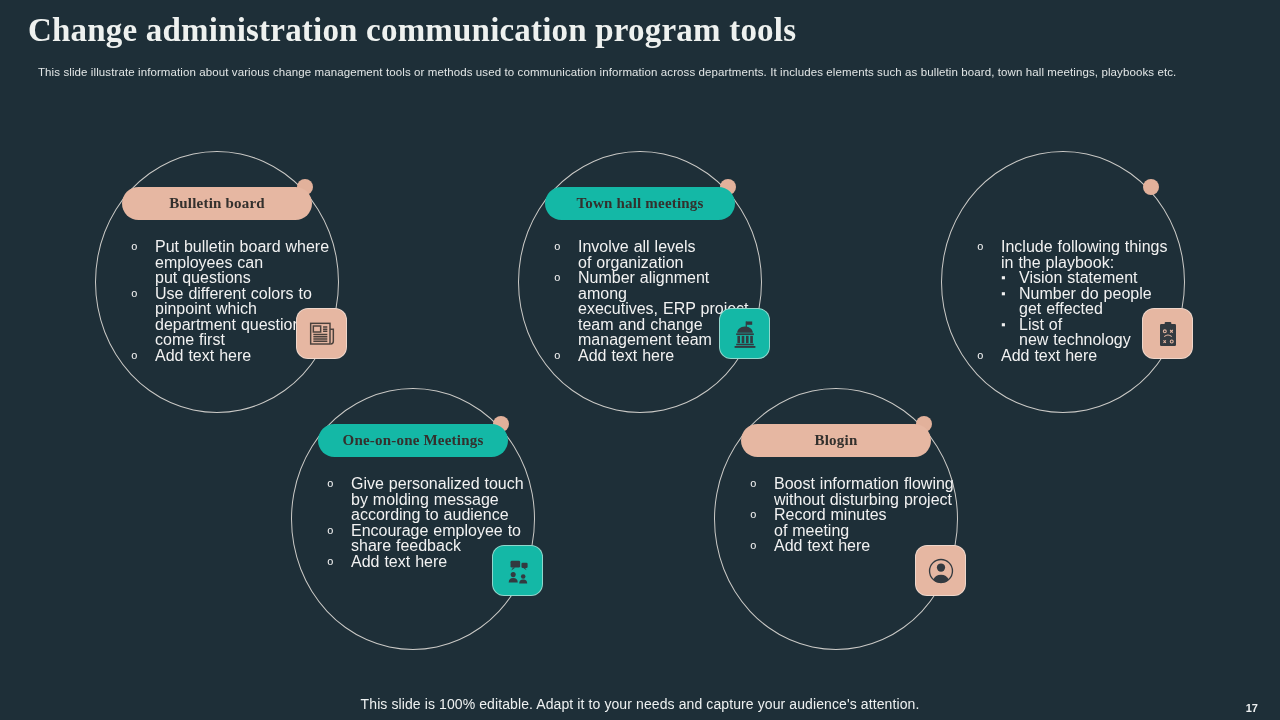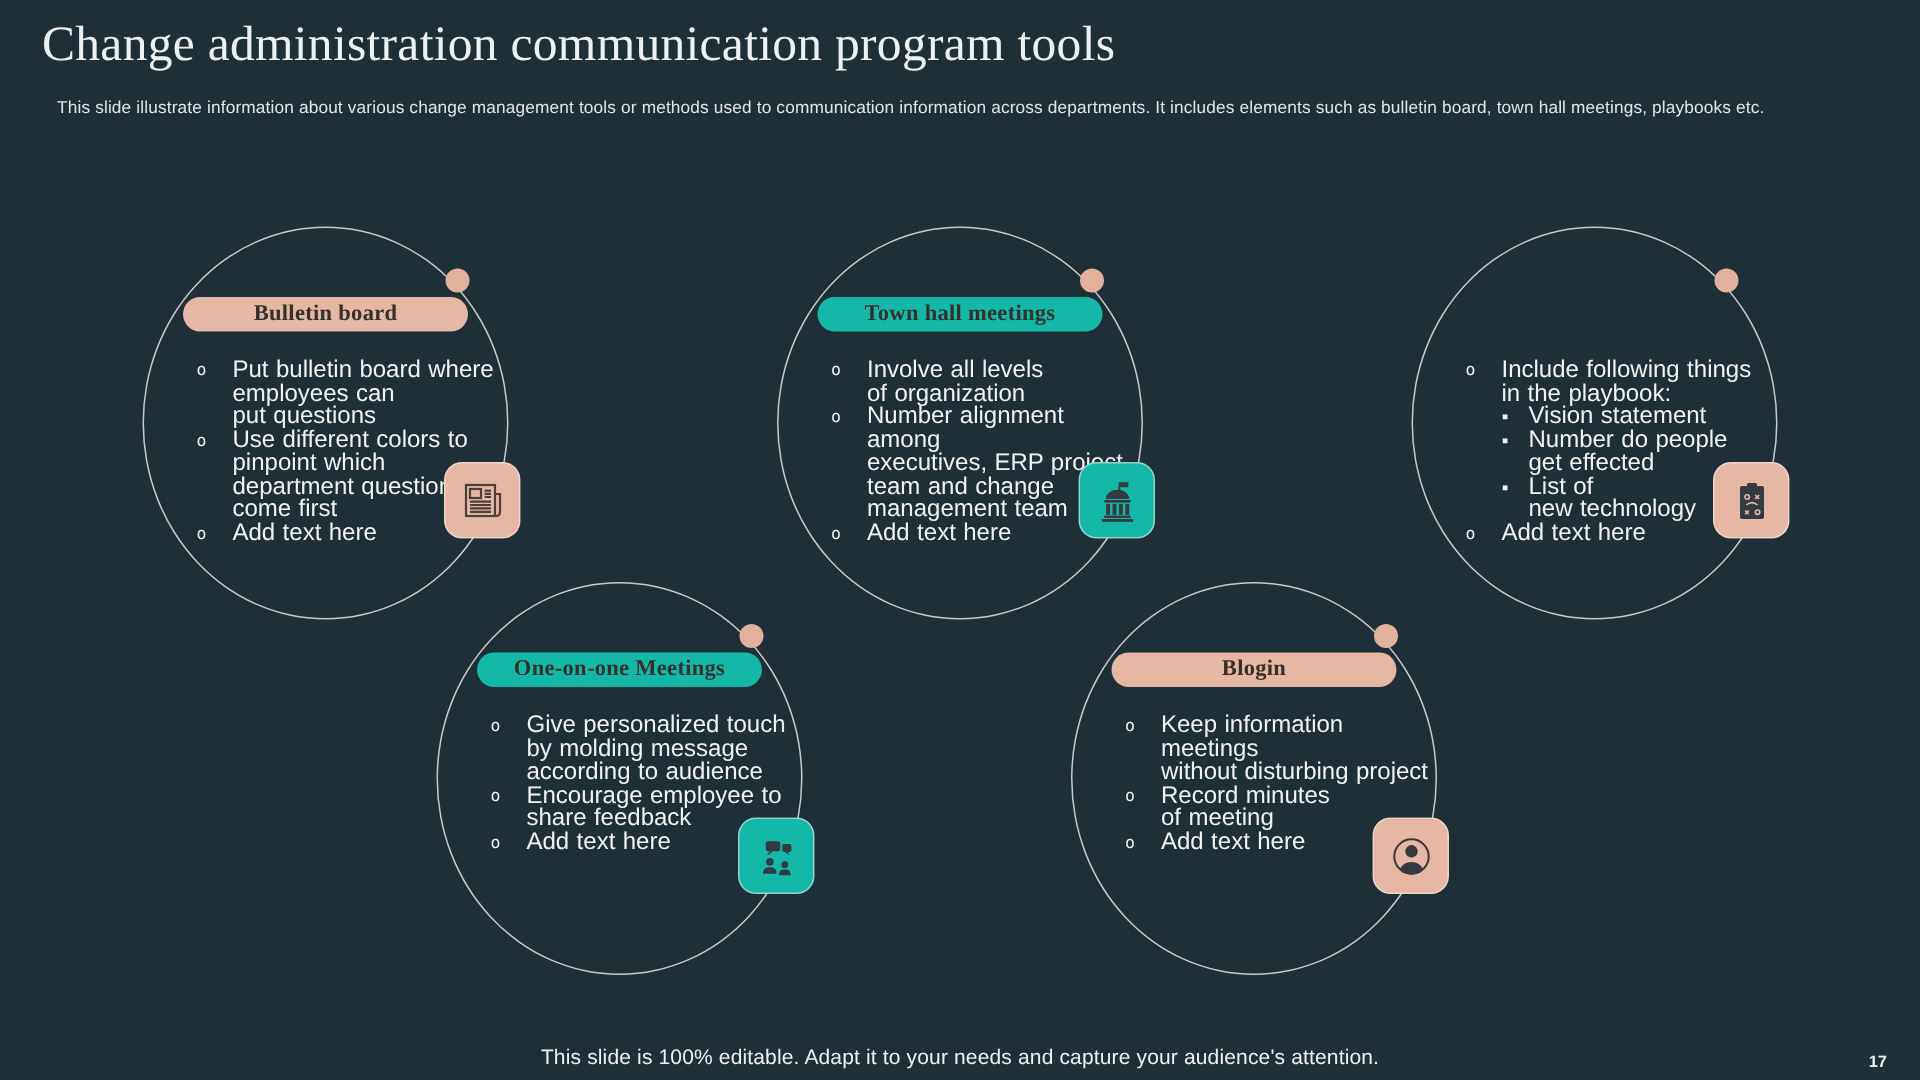--- a/index.html
+++ b/index.html
@@ -3,38 +3,38 @@
 <meta charset="utf-8">
 <style>
   html,body{margin:0;padding:0;}
   body{
     width:1280px;height:720px;position:relative;overflow:hidden;
     background:#1e2f38;
     font-family:"Liberation Sans",sans-serif;
   }
   .title{
     position:absolute;left:28px;top:12px;
-    font-family:"Liberation Serif",serif;font-weight:400;
+    font-family:"Liberation Serif",serif;font-weight:700;
     font-size:33px;color:#eef1ef;letter-spacing:.2px;
   }
   .subtitle{
     position:absolute;left:28px;top:66px;width:1180px;
     font-size:11.5px;color:#e2e6e6;letter-spacing:.1px;margin-left:10px;
   }
   .unit{position:absolute;width:244px;height:262px;}
   .ring{
     position:absolute;left:0;top:0;right:0;bottom:0;
     border:1px solid rgba(240,236,229,.82);border-radius:50%;
   }
   .dot{
     position:absolute;left:202px;top:28px;width:16px;height:16px;
     border-radius:50%;background:#e2b19b;
   }
   .pill{
-    position:absolute;left:27px;top:47px;width:190px;height:23px;
+    position:absolute;left:27px;top:36px;width:190px;height:33px;
     border-radius:17.5px;display:flex;align-items:center;justify-content:center;
     font-family:"Liberation Serif",serif;font-weight:bold;font-size:15px;
     color:#33302d;letter-spacing:.2px;
   }
   .peach{background:#e6b7a2;}
   .light{background:#14b8a6;}
   .bullets{
     position:absolute;left:36px;top:88px;width:206px;
     margin:0;padding:0;list-style:none;color:#f2f2f2;
   }
@@ -236,21 +236,21 @@
 
   <div class="unit" id="u5">
     <div class="ring"></div>
     <div class="dot"></div>
     <div class="pill peach">
       <span>Blogin</span>
     </div>
     <ul class="bullets">
       <li>
           <span class="mk">o</span>
-          <span class="bt">Keep information meetings
+          <span class="bt">Boost information flowing
 without disturbing project</span>
         </li>
       <li>
           <span class="mk">o</span>
           <span class="bt">Record minutes
 of meeting</span>
         </li>
       <li>
           <span class="mk">o</span>
           <span class="bt">Add text here</span>

